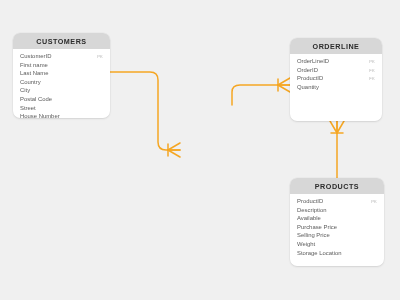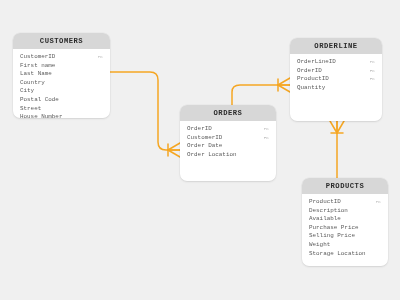--- a/index.html
+++ b/index.html
@@ -10,21 +10,20 @@
     width: 400px;
     height: 300px;
     background: #f0f0f0;
     font-family: "Liberation Sans", sans-serif;
     overflow: hidden;
   }
   #canvas {
     position: relative;
     width: 400px;
     height: 300px;
-    font-family: Liberation Mono, monospace;
   }
   #edges {
     position: absolute;
     left: 0;
     top: 0;
     width: 400px;
     height: 300px;
     pointer-events: none;
   }
   .entity {
@@ -64,21 +63,21 @@
     font-size: 4.1px;
     color: #b6b6b6;
     letter-spacing: 0.2px;
     white-space: nowrap;
     padding-left: 6px;
   }
   
   #entity-customers { left: 13px;  top: 33px;  width: 97px;  height: 85px; }
   #entity-orders    { left: 180px; top: 105px; width: 96px;  height: 76px; }
   #entity-orderline { left: 290px; top: 38px;  width: 92px;  height: 83px; }
-  #entity-products  { left: 302px; top: 178px; width: 86px;  height: 88px; }
+  #entity-products  { left: 290px; top: 178px; width: 94px;  height: 88px; }
 </style>
 </head>
 <body>
 
 <div id="canvas">
 
   <svg id="edges" viewBox="0 0 400 300" width="400" height="300">
     <g fill="none" stroke="#f5a623" stroke-width="1.5" stroke-linecap="round" stroke-linejoin="round">
 
       <g>
@@ -141,41 +140,20 @@
         <span class="field-name">Street</span>
         <span class="field-key"></span>
       </div>
       <div class="field-row">
         <span class="field-name">House Number</span>
         <span class="field-key"></span>
       </div>
     </div>
   </div>
 
-  <div class="entity" id="entity-orders">
-    <div class="entity-header">ORDERS</div>
-    <div class="entity-fields">
-      <div class="field-row">
-        <span class="field-name">OrderID</span>
-        <span class="field-key">PK</span>
-      </div>
-      <div class="field-row">
-        <span class="field-name">CustomerID</span>
-        <span class="field-key">FK</span>
-      </div>
-      <div class="field-row">
-        <span class="field-name">Order Date</span>
-        <span class="field-key"></span>
-      </div>
-      <div class="field-row">
-        <span class="field-name">Order Location</span>
-        <span class="field-key"></span>
-      </div>
-    </div>
-  </div>
 
   <div class="entity" id="entity-orderline">
     <div class="entity-header">ORDERLINE</div>
     <div class="entity-fields">
       <div class="field-row">
         <span class="field-name">OrderLineID</span>
         <span class="field-key">PK</span>
       </div>
       <div class="field-row">
         <span class="field-name">OrderID</span>

